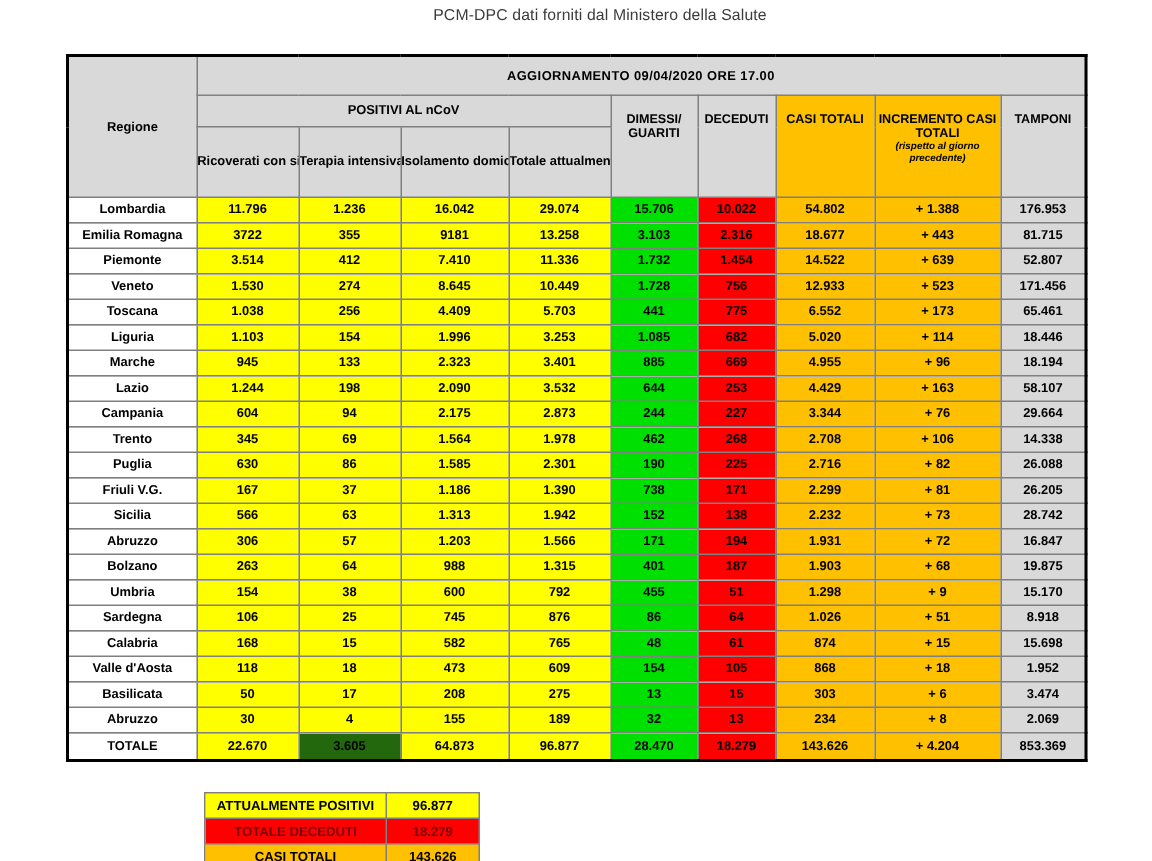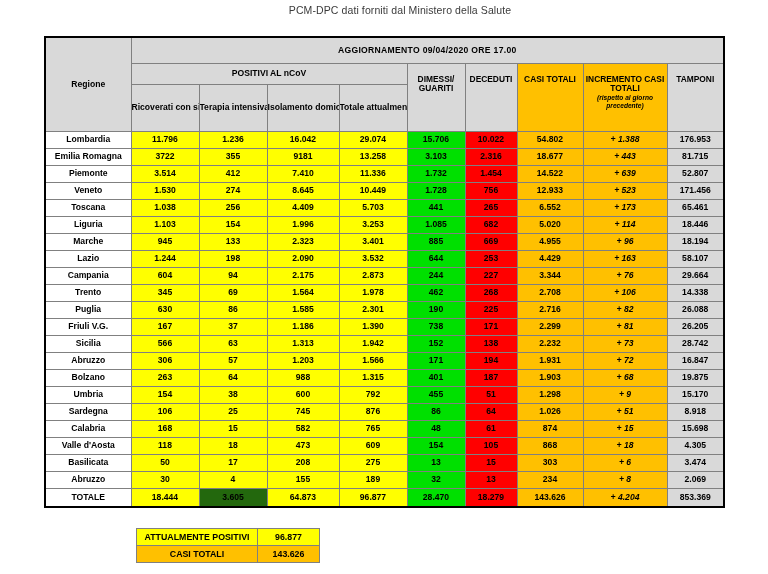--- a/index.html
+++ b/index.html
@@ -51,21 +51,21 @@
   td.thick-r{border-right:2.5px solid #000;}
   td.thick-b{border-bottom:2.5px solid #000;}
   td.thick-t{border-top:2.5px solid #000;}
 
   .r-name{background:#ffffff;font-size:8.8px;height:16px;}
   .c-yellow{background:#ffff00;}
   .c-green{background:#00e000;margin-left:36px;}
   .c-red{background:#ff0000;color:#7a0000;}
   .c-orange{background:#ffc000;}
   .c-grey{background:#d9d9d9;}
-  .c-inc{background:#ffc000;font-style:italic;}
+  .c-inc{background:#ffc000;}
   tr.data-row td{height:16px;}
   tr.total-row td{height:17px;font-size:8.8px;}
   .sel{background:#4e7a1e !important;box-shadow:inset 0 0 0 20px rgba(0,90,0,.55);}
 
   
   #summary-table{
     position:absolute;left:136px;top:528px;
     width:181px;
     border-collapse:collapse;
     table-layout:fixed;
@@ -183,21 +183,21 @@
         <td class="c-inc">+ 523</td>
         <td class="c-grey thick-r">171.456</td>
       </tr>
       <tr class="data-row">
         <td class="r-name thick-l">Toscana</td>
         <td class="c-yellow">1.038</td>
         <td class="c-yellow">256</td>
         <td class="c-yellow">4.409</td>
         <td class="c-yellow">5.703</td>
         <td class="c-green">441</td>
-        <td class="c-red">265</td>
+        <td class="c-red">775</td>
         <td class="c-orange">6.552</td>
         <td class="c-inc">+ 173</td>
         <td class="c-grey thick-r">65.461</td>
       </tr>
       <tr class="data-row">
         <td class="r-name thick-l">Liguria</td>
         <td class="c-yellow">1.103</td>
         <td class="c-yellow">154</td>
         <td class="c-yellow">1.996</td>
         <td class="c-yellow">3.253</td>
@@ -354,21 +354,21 @@
       <tr class="data-row">
         <td class="r-name thick-l">Valle d'Aosta</td>
         <td class="c-yellow">118</td>
         <td class="c-yellow">18</td>
         <td class="c-yellow">473</td>
         <td class="c-yellow">609</td>
         <td class="c-green">154</td>
         <td class="c-red">105</td>
         <td class="c-orange">868</td>
         <td class="c-inc">+ 18</td>
-        <td class="c-grey thick-r">4.305</td>
+        <td class="c-grey thick-r">1.952</td>
       </tr>
       <tr class="data-row">
         <td class="r-name thick-l">Basilicata</td>
         <td class="c-yellow">50</td>
         <td class="c-yellow">17</td>
         <td class="c-yellow">208</td>
         <td class="c-yellow">275</td>
         <td class="c-green">13</td>
         <td class="c-red">15</td>
         <td class="c-orange">303</td>
@@ -382,37 +382,41 @@
         <td class="c-yellow">155</td>
         <td class="c-yellow">189</td>
         <td class="c-green">32</td>
         <td class="c-red">13</td>
         <td class="c-orange">234</td>
         <td class="c-inc">+ 8</td>
         <td class="c-grey thick-r">2.069</td>
       </tr>
       <tr class="total-row">
         <td class="r-name thick-l thick-t thick-b">TOTALE</td>
-        <td class="c-yellow thick-t thick-b">18.444</td>
+        <td class="c-yellow thick-t thick-b">22.670</td>
         <td class="c-yellow thick-t thick-b sel">3.605</td>
         <td class="c-yellow thick-t thick-b">64.873</td>
         <td class="c-yellow thick-t thick-b">96.877</td>
         <td class="c-green thick-t thick-b">28.470</td>
         <td class="c-red thick-t thick-b">18.279</td>
         <td class="c-orange thick-t thick-b">143.626</td>
         <td class="c-inc thick-t thick-b">+ 4.204</td>
         <td class="c-grey thick-t thick-b thick-r">853.369</td>
       </tr>
     </tbody>
 </table>
 
 <table id="summary-table">
   <tbody id="summary-body">
       <tr>
         <td class="s-label" style="background: rgb(255, 255, 0);">ATTUALMENTE POSITIVI</td>
         <td class="s-value" style="background: rgb(255, 255, 0);">96.877</td>
       </tr>
       <tr>
+        <td class="s-label" style="background: rgb(255, 0, 0); color: rgb(122, 0, 0);">TOTALE DECEDUTI</td>
+        <td class="s-value" style="background: rgb(255, 0, 0); color: rgb(122, 0, 0);">18.279</td>
+      </tr>
+      <tr>
         <td class="s-label" style="background: rgb(255, 192, 0);">CASI TOTALI</td>
         <td class="s-value" style="background: rgb(255, 192, 0);">143.626</td>
       </tr>
     </tbody>
 </table>
 
 </body></html>

